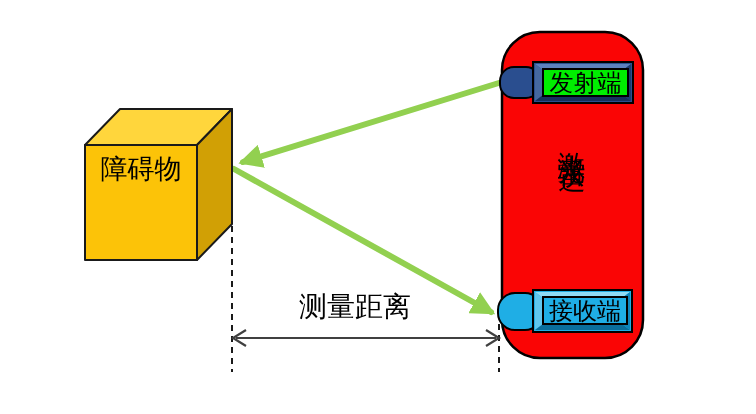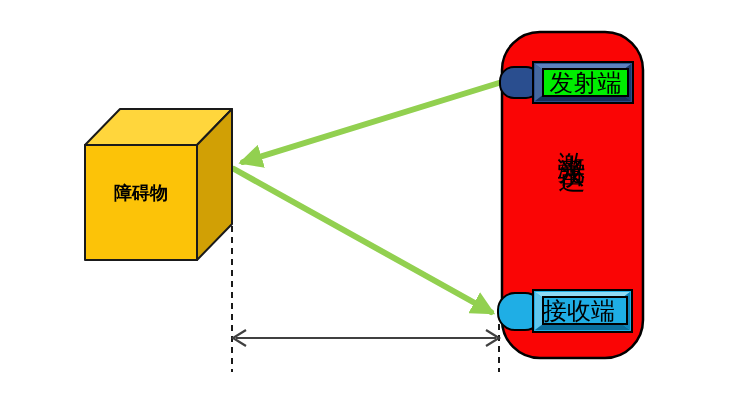--- a/index.html
+++ b/index.html
@@ -10,42 +10,41 @@
     overflow:hidden;
     font-family:"Liberation Sans","DejaVu Sans",sans-serif;
   }
   .stage svg{position:absolute;left:0;top:0;}
   .lbl{
     position:absolute;
     color:#000;
     font-family:"Liberation Sans","DejaVu Sans",sans-serif;
   }
   .obstacle-label{
-    left:95px;top:176px;width:92px;
-    font-size:18px;line-height:34px;
+    left:95px;top:152px;width:92px;
+    font-size:27px;line-height:34px;
     text-align:center;
-    font-weight:bold;
   }
   .lidar-label{
     left:556px;top:130px;width:34px;height:140px;
     font-size:28px;
     writing-mode:vertical-rl;
     text-orientation:upright;
     letter-spacing:4px;
     text-align:left;
   }
   .tx-label{
     left:543px;top:69px;width:85px;height:44px;
     font-size:24px;line-height:27px;
     text-align:center;
   }
   .rx-label{
     left:543px;top:297px;width:84px;height:27px;
     font-size:24px;line-height:27px;
-    text-align:left;
+    text-align:center;
   }
   .distance-label{
     left:255px;top:292px;width:200px;
     font-size:28px;line-height:30px;
     text-align:center;
   }
 </style>
 </head>
 <body>
 
@@ -102,14 +101,15 @@
   </svg>
 
   <div class="lbl obstacle-label">障碍物</div>
 
   <div class="lbl lidar-label">激光雷达</div>
 
   <div class="lbl tx-label">发射端</div>
 
   <div class="lbl rx-label">接收端</div>
 
+  <div class="lbl distance-label">测量距离</div>
 
 </div>
 
 </body></html>

